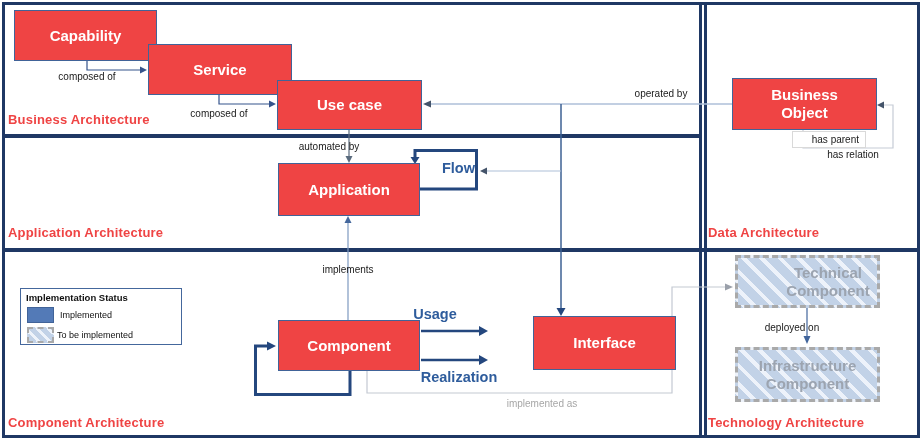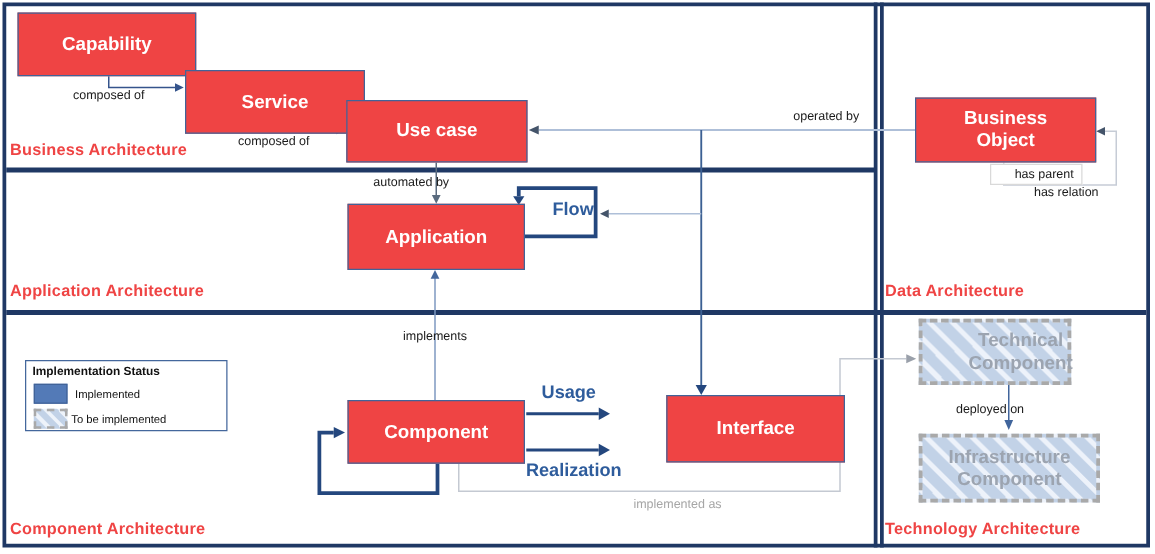--- a/index.html
+++ b/index.html
@@ -133,40 +133,40 @@
 
     <g>
       <path d="M803,130 V148 H893 V105 H884" stroke="#C6CCD6" stroke-width="1.2" fill="none"></path>
       <polygon points="884,101.6 884,108.4 877,105" fill="#44546A"></polygon>
     </g>
   </svg>
 
   <div class="node" style="left:14px;top:10px;width:143px;height:51px;">
     <span>Capability</span>
   </div>
-  <div class="node" style="left:148px;top:44px;width:144px;height:51px;margin-top:12px;">
+  <div class="node" style="left:148px;top:44px;width:144px;height:51px;">
     <span>Service</span>
   </div>
   <div class="node" style="left:277px;top:80px;width:145px;height:50px;text-align:right;">
     <span>Use case</span>
   </div>
   <div class="node" style="left:278px;top:163px;width:142px;height:53px;">
     <span>Application</span>
   </div>
   <div class="node" style="left:278px;top:320px;width:142px;height:51px;">
     <span>Component</span>
   </div>
   <div class="node" style="left:489px;top:316px;width:143px;height:54px;margin-left:44px;">
     <span>Interface</span>
   </div>
   <div class="node" style="left:732px;top:78px;width:145px;height:52px;">
     <span>Business
 Object</span>
   </div>
-  <div class="node hatched" style="left:735px;top:255px;width:122px;height:53px;padding-left:41px;">
+  <div class="node hatched" style="left:735px;top:255px;width:145px;height:53px;padding-left:41px;">
     <span>Technical
 Component</span>
   </div>
   <div class="node hatched" style="left:735px;top:347px;width:145px;height:55px;">
     <span>Infrastructure
 Component</span>
   </div>
 
   <div class="section-label" style="left:8px;top:112px;">Business Architecture</div>
   <div class="section-label" style="left:8px;top:225px;">Application Architecture</div>
@@ -178,21 +178,21 @@
   <div class="elabel" style="left:180px;top:108px;width:78px;">composed of</div>
   <div class="elabel" style="left:290px;top:141px;width:78px;">automated by</div>
   <div class="elabel" style="left:627px;top:88px;width:68px;">operated by</div>
   <div class="elabel" style="left:309px;top:264px;width:78px;">implements</div>
   <div class="elabel gray" style="left:502px;top:398px;width:80px;">implemented as</div>
   <div class="elabel" style="left:753px;top:322px;width:78px;">deployed on</div>
   <div class="elabel boxed" style="left:792px;top:131px;width:74px;">has parent</div>
   <div class="elabel" style="left:813px;top:149px;width:80px;">has relation</div>
 
   <div class="rlabel" style="left:436px;top:160px;width:45px;">Flow</div>
-  <div class="rlabel" style="left:428px;top:306px;width:54px;">Usage</div>
+  <div class="rlabel" style="left:408px;top:306px;width:54px;">Usage</div>
   <div class="rlabel" style="left:414px;top:369px;width:90px;">Realization</div>
 
   <div id="legend">
     <div class="legend-title">Implementation Status</div>
     <div class="swatch solid" style="left:6px;top:18px;"></div>
     <div class="legend-item-label" style="left:39px;top:21px;">Implemented</div>
     <div class="swatch hatch" style="left:6px;top:38px;"></div>
     <div class="legend-item-label" style="left:36px;top:41px;">To be implemented</div>
   </div>
 

